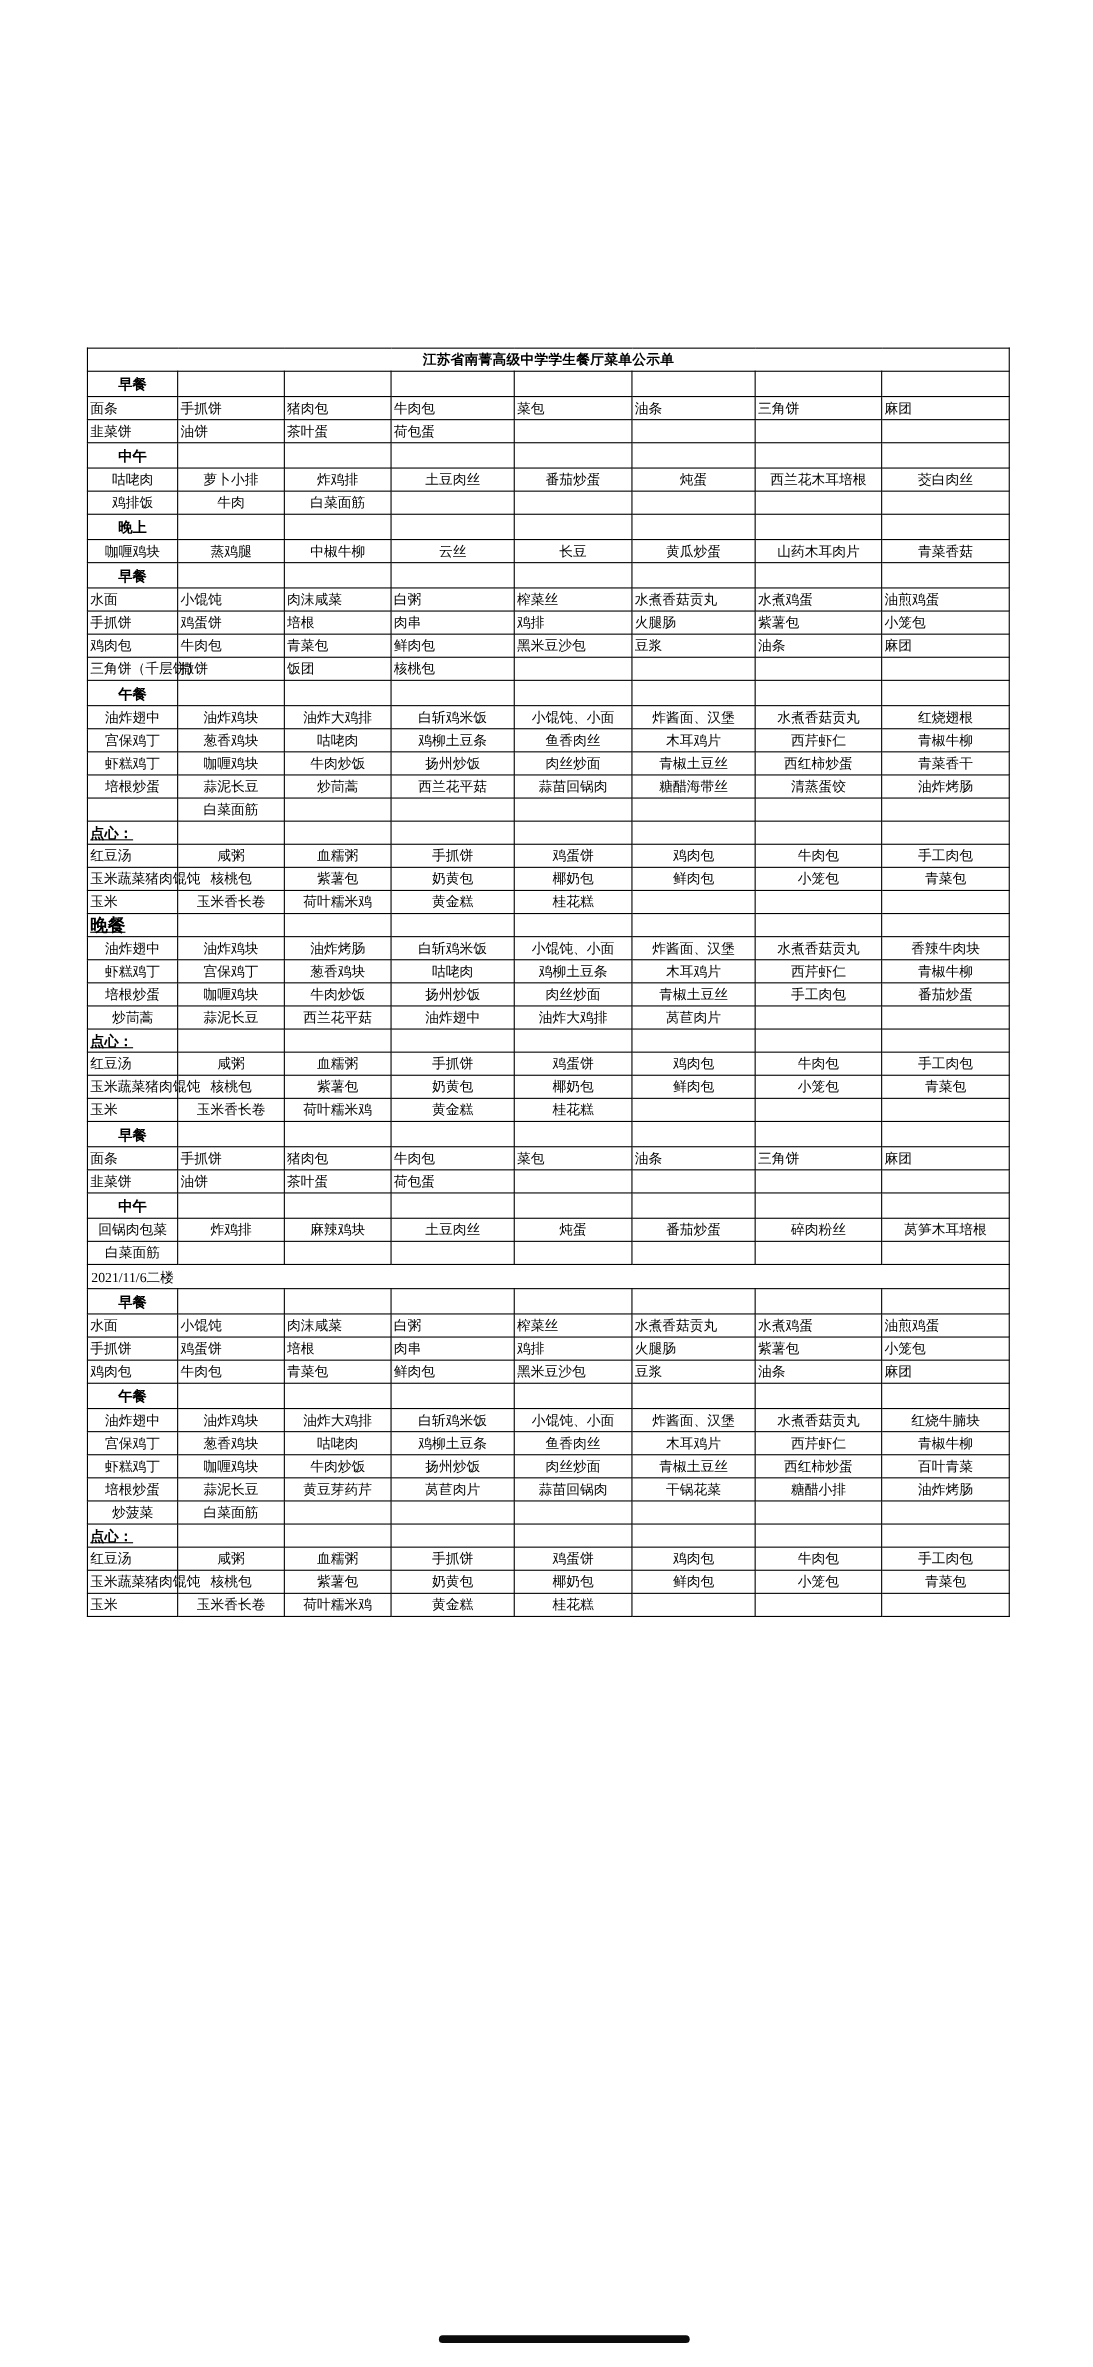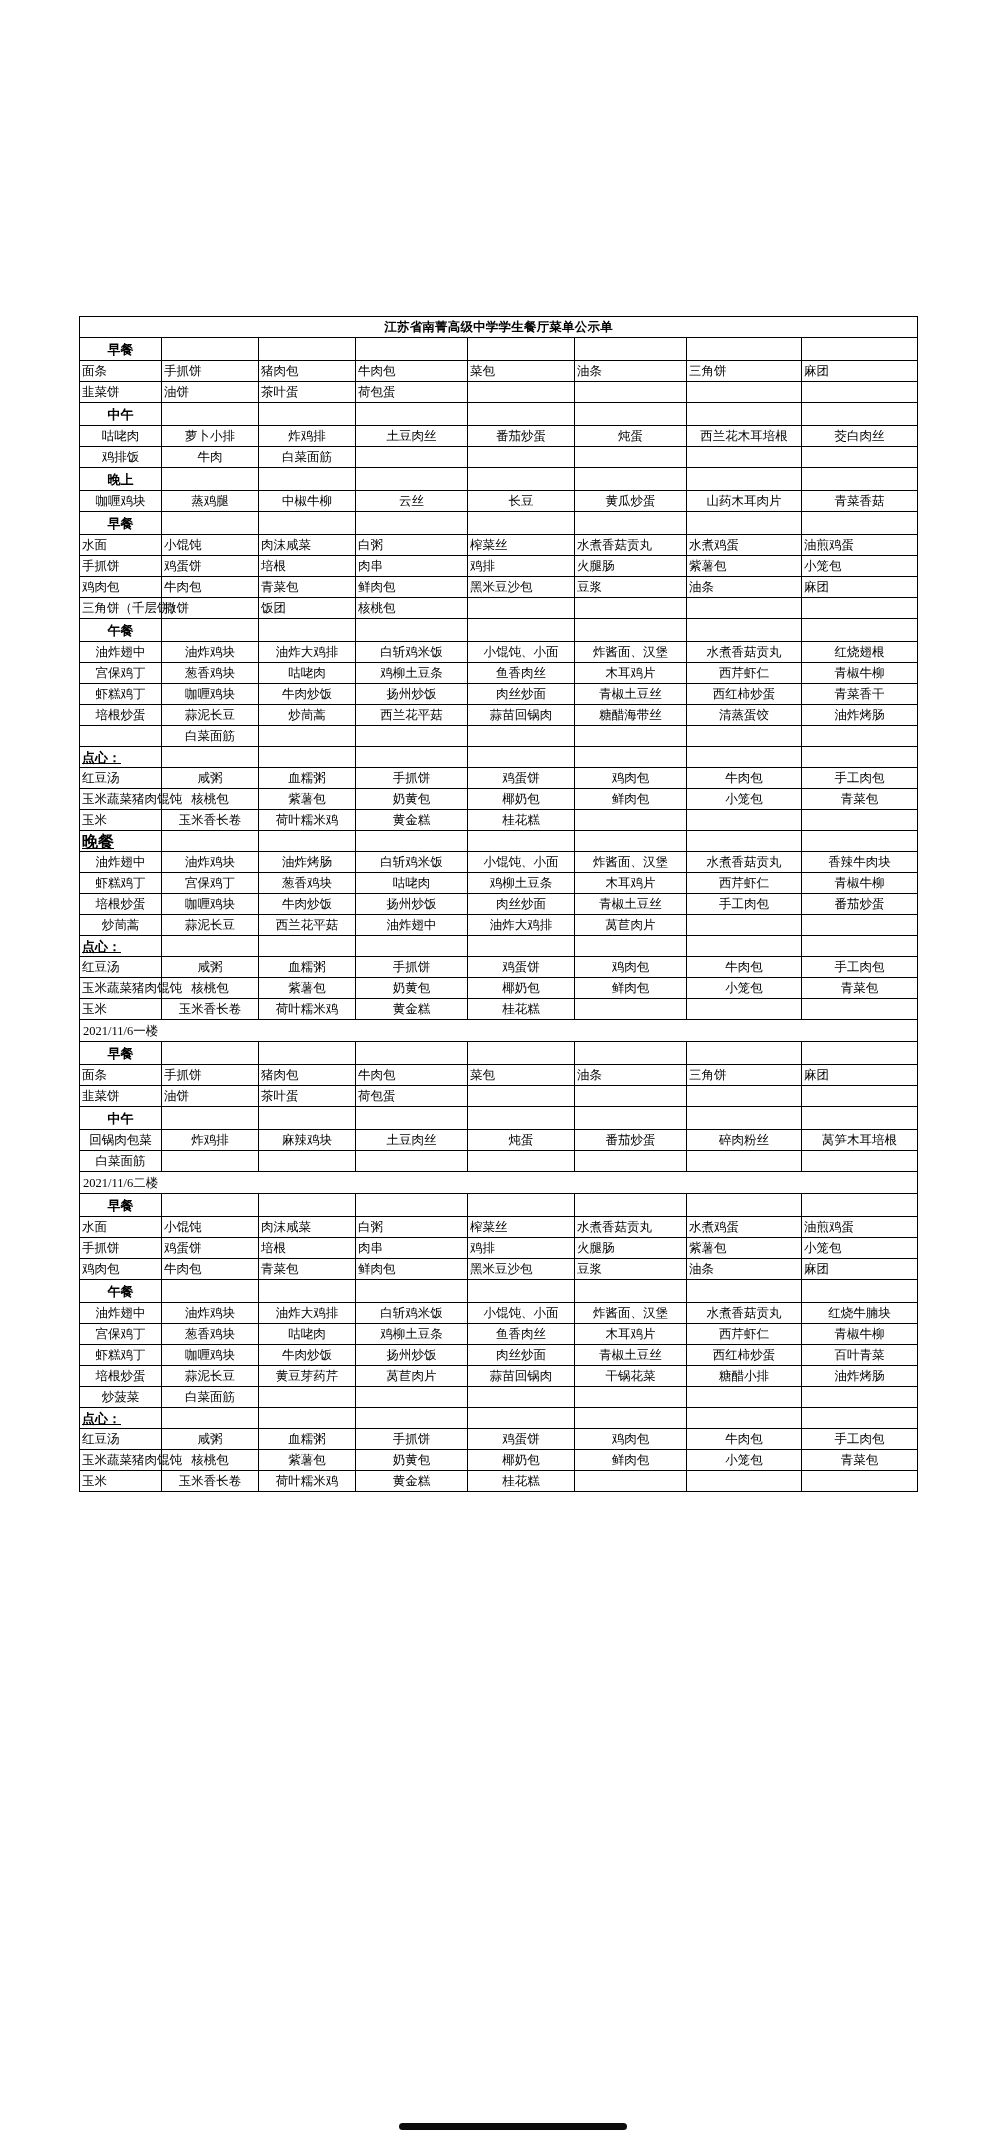--- a/index.html
+++ b/index.html
@@ -440,23 +440,20 @@
           <tr>
             <td class="left">玉米</td>
             <td class="center">玉米香长卷</td>
             <td class="center">荷叶糯米鸡</td>
             <td class="center">黄金糕</td>
             <td class="center">桂花糕</td>
             <td class="center blank"></td>
             <td class="center blank"></td>
             <td class="center blank"></td>
           </tr>
-          <tr class="date-row">
-            <td colspan="8">2021/11/6一楼</td>
-          </tr>
           <tr class="meal-row">
             <td class="meal-label">早餐</td>
             <td class="blank"></td>
             <td class="blank"></td>
             <td class="blank"></td>
             <td class="blank"></td>
             <td class="blank"></td>
             <td class="blank"></td>
             <td class="blank"></td>
           </tr>

